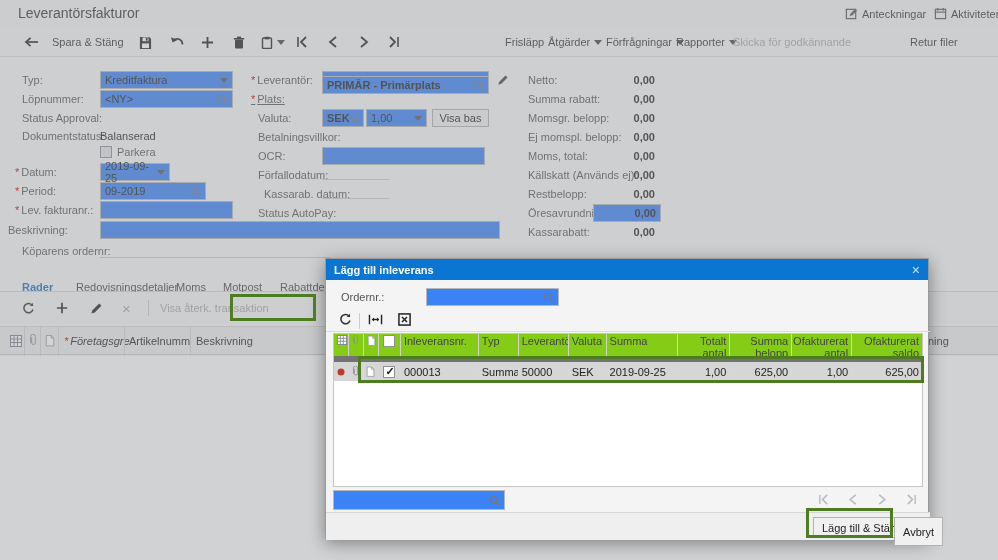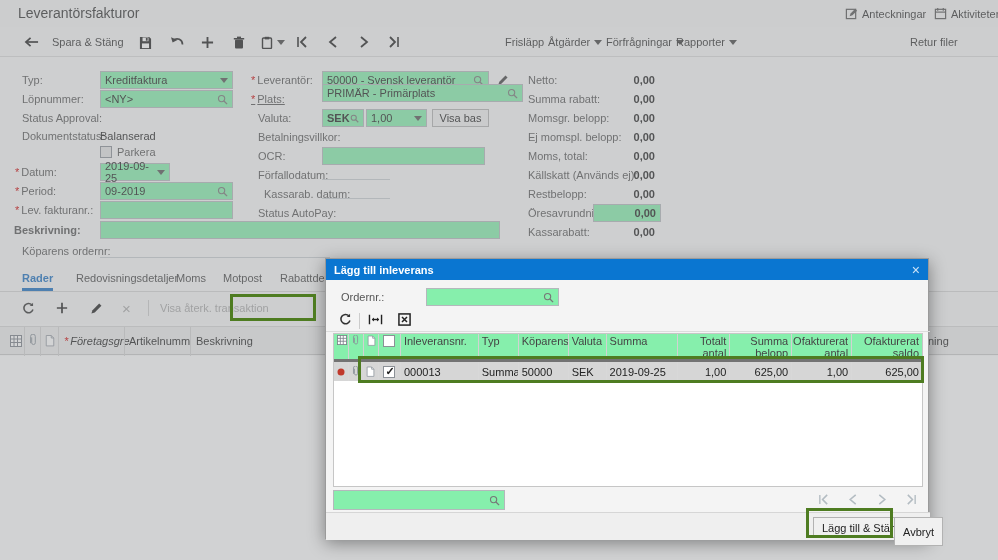--- a/index.html
+++ b/index.html
@@ -4,45 +4,45 @@
 <style>
   * { margin:0; padding:0; box-sizing:border-box; }
   html,body { width:998px; height:560px; overflow:hidden; }
   body { font-family:"Liberation Sans", sans-serif; font-size:11px; color:#333; background:#f4f4f4; }
   .page { position:relative; width:998px; height:560px; background:#f6f6f6; }
   .abs { position:absolute; }
   .lbl { color:#555; white-space:nowrap; }
   .req { color:#c00; margin-right:2px; }
   .val { color:#222; white-space:nowrap; }
   .bold { font-weight:bold; }
-  .ibox { position:absolute; background:#86efac; border:1px solid #b4b8bc; height:18px; display:flex; align-items:center; padding:0 4px; color:#222; }
+  .ibox { position:absolute; background:#3b82f6; border:1px solid #b4b8bc; height:18px; display:flex; align-items:center; padding:0 4px; color:#222; }
   .ibox input { border:0; outline:0; background:transparent; width:100%; font:inherit; color:#222; }
   .uline { position:absolute; border-bottom:1px solid #c9cdd1; height:16px; }
   .caret { width:0; height:0; border-left:4px solid transparent; border-right:4px solid transparent; border-top:5px solid #555; display:inline-block; }
   .icon { display:inline-flex; align-items:center; justify-content:center; }
   .tbtxt { color:#333; white-space:nowrap; cursor:default; }
   .disabled { color:#a9a9a9 !important; }
   .divider { width:1px; height:16px; background:#ccc; }
   .titlebar { position:absolute; left:0; top:0; width:998px; height:27px; background:#f3f3f3; }
   .toolbar { position:absolute; left:0; top:27px; width:998px; height:30px; background:#f5f5f5; border-bottom:1px solid #d9d9d9; }
   .tb-item { position:absolute; top:0; height:30px; display:flex; align-items:center; gap:4px; }
   .tabs-line { position:absolute; left:0; top:291px; width:998px; border-bottom:1px solid #d4d4d4; }
-  .tab { position:absolute; top:272px; height:19px; color:#444; }
+  .tab { position:absolute; top:281px; height:19px; color:#444; }
   .tab.active { color:#1b6fc0; border-bottom:3px solid #1b6fc0; font-weight:bold; }
   .gridhdr { position:absolute; left:0; top:326px; width:998px; height:29px; background:#ededed; border-top:1px solid #d6d6d6; border-bottom:1px solid #c9c9c9; }
   .colsep { position:absolute; top:0; width:1px; height:29px; background:#d2d2d2; }
   .cb { width:12px; height:12px; border:1px solid #8b9096; background:#fff; display:inline-block; position:relative; }
   .cb.checked::after { content:"\2713"; position:absolute; left:1px; top:-2px; font-size:11px; font-weight:bold; color:#222; }
   .cb.gray { background:#e4e4e4; }
   .btn { background:#f0f0f0; border:1px solid #b2b2b2; color:#222; display:inline-flex; align-items:center; justify-content:center; padding:0 8px; height:20px; white-space:nowrap; }
   .dim { position:absolute; inset:0; background:rgba(150,153,156,0.42); z-index:10; }
   .modal { position:absolute; left:325px; top:258px; width:604px; height:281px; background:#f4f4f4; z-index:20; box-shadow:0 4px 16px rgba(0,0,0,0.4); border:1px solid #9a9a9a; }
   .modal-title { position:absolute; left:0; top:0; width:100%; height:21px; background:#0a76d1; color:#fff; display:flex; align-items:center; padding:0 8px; font-weight:bold; }
   .mgrid { position:absolute; left:7px; top:74px; width:590px; border:1px solid #c6c6c6; background:#fff; }
-  .mg-head { display:flex; background:#86efac; border-bottom:3px solid #737373; height:28px; }
+  .mg-head { display:flex; background:#84cc16; border-bottom:6px solid #737373; height:28px; }
   .mg-row { display:flex; background:#d6d6d6; height:19px; }
   .mg-cell { border-right:1px solid #d8d8d8; display:flex; align-items:center; padding:0 3px; overflow:hidden; white-space:nowrap; color:#222; }
   .mg-hcell { border-right:1px solid #d2d2d2; display:flex; align-items:flex-start; padding:1px 3px; overflow:hidden; color:#444; line-height:12px; }
   .num { justify-content:flex-end; text-align:right; }
   .anno { position:absolute; border:3px solid #4e7c21; z-index:30; }
   .pagei { color:#b3bcc2; }
   svg { display:block; }
 </style>
 </head>
 <body>
@@ -161,20 +161,21 @@
         <span class="caret" style="border-top-color:#444;"></span>
       </div>
     <div class="tb-item" style="left:606px;">
         <span class="tbtxt">Förfrågningar</span>
         <span class="caret" style="border-top-color:#444;"></span>
       </div>
     <div class="tb-item" style="left:676px;">
         <span class="tbtxt">Rapporter</span>
         <span class="caret" style="border-top-color:#444;"></span>
       </div>
+    <div class="tb-item tbtxt disabled" style="left:733px;">Skicka för godkännande</div>
     <div class="tb-item tbtxt" style="left:910px;">Retur filer</div>
   </div>
 
   <div class="abs lbl" style="left:22px; top:74px;">Typ:</div>
   <div class="ibox" style="left:100px; top:71px; width:133px;">
     <span style="flex:1;">Kreditfaktura</span>
       <span class="caret"></span>
   </div>
   <div class="abs lbl" style="left:22px; top:93px;">Löpnummer:</div>
   <div class="ibox" style="left:100px; top:90px; width:133px;">
@@ -192,34 +193,34 @@
   <div class="abs" style="left:100px; top:146px; display:flex; align-items:center; gap:5px;">
     <span class="cb gray"></span>
     <span class="lbl">Parkera</span>
   </div>
   <div class="abs lbl" style="left:15px; top:166px;"><span class="req">*</span><span>Datum:</span></div>
   <div class="ibox" style="left:100px; top:163px; width:70px;">
     <span style="flex:1;">2019-09-25</span>
       <span class="caret"></span>
   </div>
   <div class="abs lbl" style="left:15px; top:185px;"><span class="req">*</span><span>Period:</span></div>
-  <div class="ibox" style="left:100px; top:182px; width:133px;">
+  <div class="ibox" style="left:100px; top:182px; width:106px;">
     <span style="flex:1;">09-2019</span>
     <span class="icon">
         <svg width="11" height="11" viewBox="0 0 12 12">
           <circle cx="5" cy="5" r="3.4" fill="none" stroke="#777" stroke-width="1.2"></circle>
           <path d="M7.6 7.6 11 11" stroke="#777" stroke-width="1.4"></path>
         </svg>
       </span>
   </div>
   <div class="abs lbl" style="left:15px; top:204px;"><span class="req">*</span><span>Lev. fakturanr.:</span></div>
   <div class="ibox" style="left:100px; top:201px; width:133px;">
       <input style="">
     </div>
-  <div class="abs lbl" style="left:14px; top:224px;font-weight:bold;">Beskrivning:</div>
+  <div class="abs lbl" style="left:8px; top:224px;">Beskrivning:</div>
   <div class="ibox" style="left:100px; top:221px; width:400px;">
       <input style="">
     </div>
   <div class="abs lbl" style="left:22px; top:245px;">Köparens ordernr:</div>
   <div class="uline" style="left:100px; top:242px; width:230px;"></div>
 
   <div class="abs lbl" style="left:251px; top:74px;"><span class="req">*</span><span>Leverantör:</span></div>
   <div class="ibox" style="left:322px; top:71px; width:167px;">
     <span style="flex:1;">50000 - Svensk leverantör</span>
     <span class="icon">
@@ -228,21 +229,21 @@
           <path d="M7.6 7.6 11 11" stroke="#777" stroke-width="1.4"></path>
         </svg>
       </span>
   </div>
   <span class="icon abs" style="left:497px; top:74px;">
       <svg width="12" height="12" viewBox="0 0 14 14">
         <path d="M1.5 12.5l1.2-3.6 7.2-7.2 2.4 2.4-7.2 7.2z" fill="#444"></path>
       </svg>
     </span>
   <div class="abs lbl" style="left:251px; top:93px;text-decoration:underline;"><span class="req">*</span><span>Plats:</span></div>
-  <div class="ibox" style="left:322px; top:84px; width:201px;">
+  <div class="ibox" style="left:322px; top:76px; width:167px;font-weight:bold;">
     <span style="flex:1;">PRIMÄR - Primärplats</span>
     <span class="icon">
         <svg width="11" height="11" viewBox="0 0 12 12">
           <circle cx="5" cy="5" r="3.4" fill="none" stroke="#777" stroke-width="1.2"></circle>
           <path d="M7.6 7.6 11 11" stroke="#777" stroke-width="1.4"></path>
         </svg>
       </span>
   </div>
   <div class="abs lbl" style="left:258px; top:112px;">Valuta:</div>
   <div class="ibox" style="left:322px; top:109px; width:42px;">
@@ -422,21 +423,21 @@
                 <path d="M1.5 1h6l3 3v9.5h-9z" fill="#fff" stroke="#8a929a"></path>
                 <path d="M7.5 1v3h3" fill="none" stroke="#8a929a"></path>
               </svg>
             </span>
           </div>
         <div class="mg-hcell" style="width:22px; justify-content:center;">
             <span class="cb"></span>
           </div>
         <div class="mg-hcell" style="width:78px;">Inleveransnr.</div>
         <div class="mg-hcell" style="width:40px;">Typ</div>
-        <div class="mg-hcell" style="width:50px;">Köparens</div>
+        <div class="mg-hcell" style="width:50px;">Leverantö</div>
         <div class="mg-hcell" style="width:38px;">Valuta</div>
         <div class="mg-hcell" style="width:72px;">Summa</div>
         <div class="mg-hcell num" style="width:52px;">Totalt antal</div>
         <div class="mg-hcell num" style="width:62px;">Summa belopp</div>
         <div class="mg-hcell num" style="width:60px;">Ofakturerat antal</div>
         <div class="mg-hcell num" style="width:70px; border-right:0;">Ofakturerat saldo</div>
       </div>
       <div class="mg-row">
         <div class="mg-cell" style="width:15px; justify-content:center;">
             <span class="icon">

